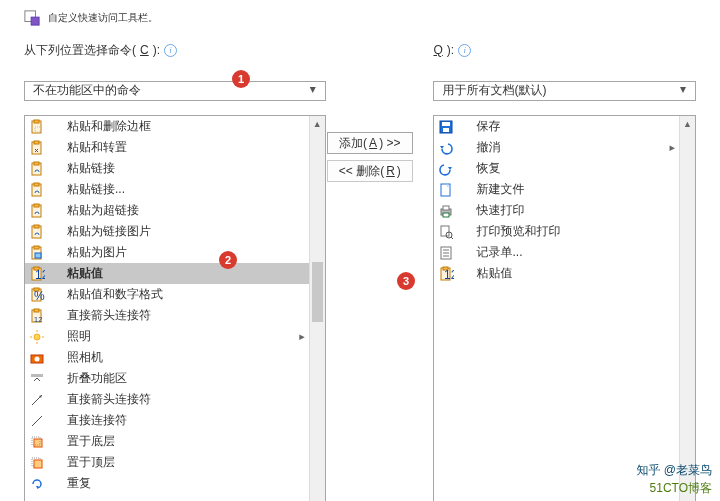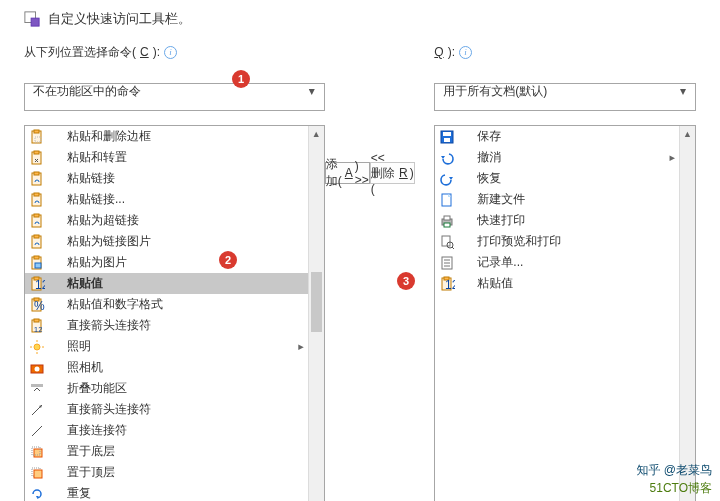--- a/index.html
+++ b/index.html
@@ -1,27 +1,27 @@
 <!DOCTYPE html>
 <html><head>
 <meta charset="utf-8">
 <style>
   *{box-sizing:border-box;margin:0;padding:0;font-family:"Microsoft YaHei","Segoe UI",sans-serif;font-size:12px;color:#333}
   body{background:#fff;width:720px;height:501px;overflow:hidden;position:relative}
   .hdr{display:flex;align-items:center;gap:8px;padding:10px 24px 14px 24px}
-  .hdr-txt{font-size:13px}
+  .hdr-txt{font-size:10px}
   .cols{display:flex;padding:0 24px;align-items:flex-start}
   .col{display:flex;flex-direction:column}
   .col-left{width:308px}
-  .col-mid{width:90px;display:flex;flex-direction:row;align-items:center;margin-top:120px}
+  .col-mid{width:90px;display:flex;flex-direction:column;align-items:center;margin-top:92px}
   .col-right{width:268px}
   .lbl-row{display:flex;align-items:center;gap:4px;margin-bottom:21px;height:20px}
   .lbl-row u{text-decoration:underline}
   .info{width:13px;height:13px;border:1px solid #6aa8e8;border-radius:50%;display:flex;align-items:center;justify-content:center;font-size:9px;color:#6aa8e8;font-style:italic;font-family:Georgia,serif}
-  .dd{height:28px;border:1px solid #a6a6a6;display:flex;align-items:center;justify-content:space-between;padding:0 4px 12px 8px;background:#fff;margin-bottom:14px;width:100%}
+  .dd{height:20px;border:1px solid #a6a6a6;display:flex;align-items:flex-start;justify-content:space-between;padding:0 4px 12px 8px;background:#fff;margin-bottom:14px;width:100%}
   .dd .chev{width:16px;text-align:center;color:#555}
   .list{border:1px solid #a6a6a6;width:100%;height:400px;overflow:hidden;position:relative;background:#fff}
   .list.r{height:400px}
   .items{position:absolute;inset:0 16px 0 0;overflow:hidden}
   .sb{position:absolute;right:0;top:0;width:16px;height:100%;background:#f0f0f0;border-left:1px solid #dcdcdc;display:flex;flex-direction:column;align-items:center}
   .sb-btn{width:100%;height:16px;display:flex;align-items:center;justify-content:center;font-size:9px;color:#666}
   .sb-track{flex:1;width:100%;position:relative}
   .sb-thumb{position:absolute;left:2px;right:2px;top:0;height:60px;background:#c8c8c8}
   .item{height:21px;display:flex;align-items:center;gap:22px;padding-left:4px;position:relative}
   .item.sel{background:#c8c8c8}

